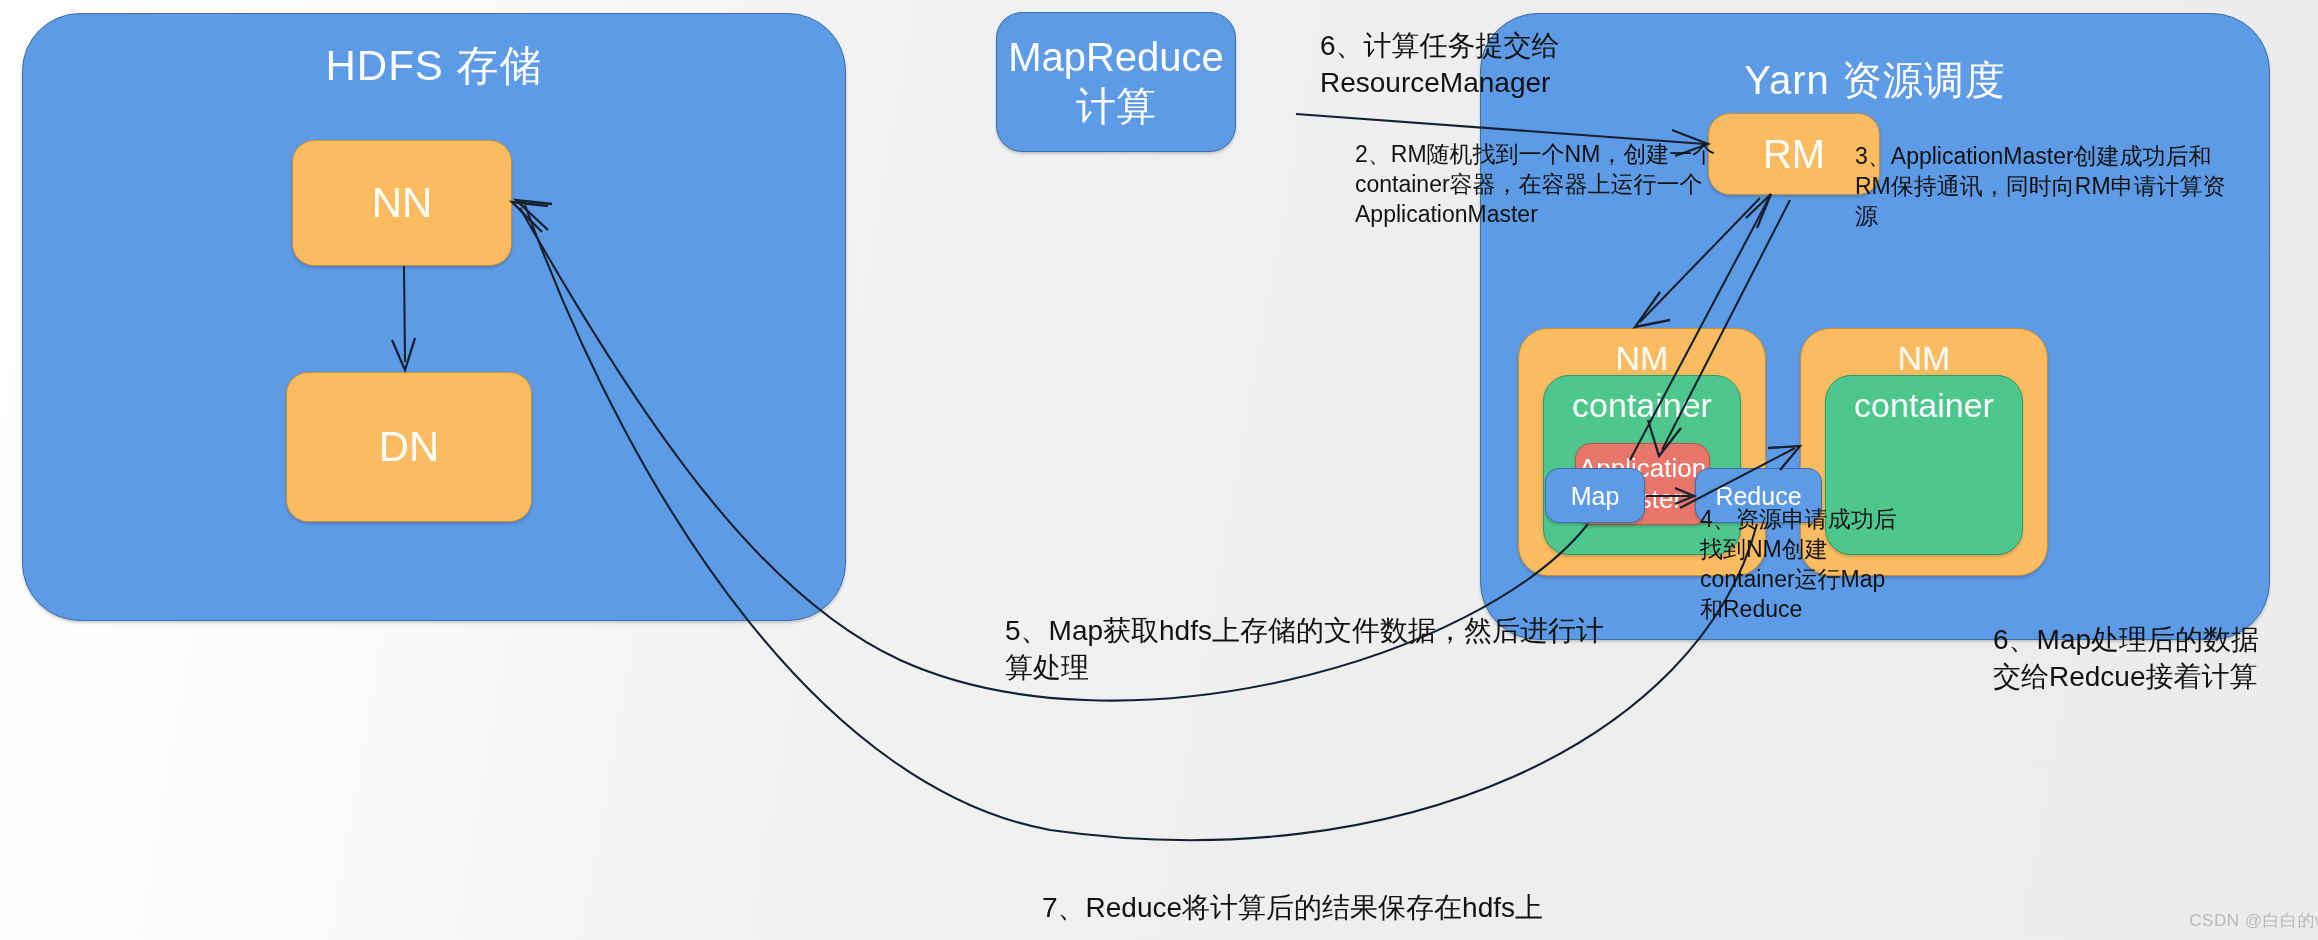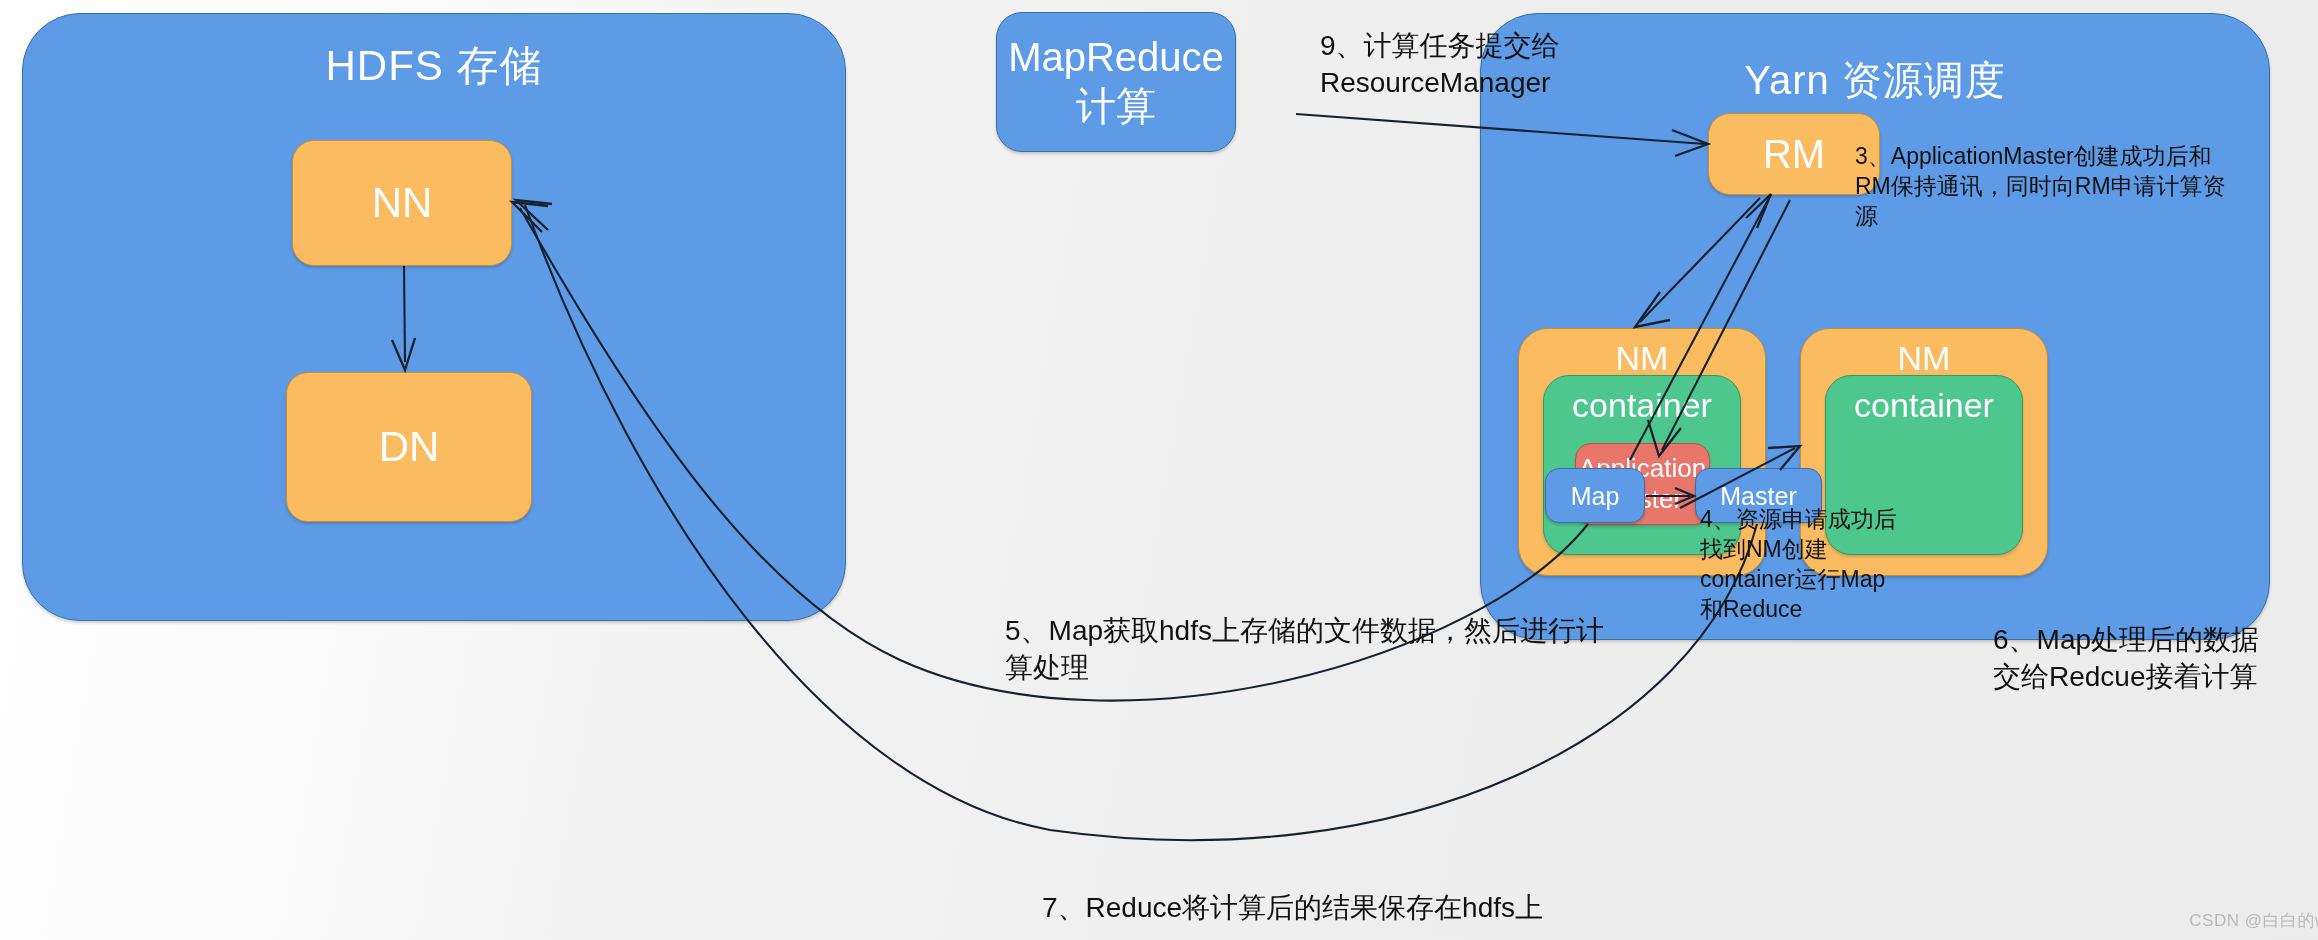--- a/index.html
+++ b/index.html
@@ -178,21 +178,21 @@
   <div class="box orange-group" id="nm-right">
     <div class="nm-title">NM</div>
   </div>
   <div class="box green-group" id="container-right">
     <div class="container-title">container</div>
   </div>
   <div class="box blue-node" id="map-node">
     <span>Map</span>
   </div>
   <div class="box blue-node" id="reduce-node">
-    <span>Master</span>
+    <span>Reduce</span>
   </div>
 
   <svg id="arrows" viewBox="0 0 2318 940">
 
     <path class="ar" d="M 404 266 L 405 362"></path>
     <path class="ar-head" d="M 392 340 L 405 370 L 415 338"></path>
 
     <path class="ar" d="M 1296 114 L 1705 144"></path>
     <path class="ar-head" d="M 1672 130 L 1708 144 L 1675 156"></path>
 
@@ -211,22 +211,25 @@
     <path class="ar" d="M 1646 496 L 1690 496"></path>
     <path class="ar-head" d="M 1675 488 L 1694 496 L 1675 504"></path>
 
     <path class="ar" d="M 1588 524 C 1480 660, 1120 760, 900 660 C 760 596, 640 420, 520 208"></path>
     <path class="ar-head" d="M 542 232 L 512 202 L 548 206"></path>
 
     <path class="ar" d="M 1757 524 C 1700 740, 1400 880, 1050 830 C 830 790, 640 520, 525 205"></path>
     <path class="ar-head" d="M 548 230 L 516 200 L 552 204"></path>
   </svg>
 
-  <div class="annot big" id="annot-1">9、计算任务提交给
+  <div class="annot big" id="annot-1">6、计算任务提交给
 ResourceManager</div>
+  <div class="annot" id="annot-2">2、RM随机找到一个NM，创建一个
+container容器，在容器上运行一个
+ApplicationMaster</div>
   <div class="annot" id="annot-3">3、ApplicationMaster创建成功后和
 RM保持通讯，同时向RM申请计算资
 源</div>
   <div class="annot" id="annot-4">4、资源申请成功后
 找到NM创建
 container运行Map
 和Reduce</div>
   <div class="annot big" id="annot-5">5、Map获取hdfs上存储的文件数据，然后进行计
 算处理</div>
   <div class="annot big" id="annot-6">6、Map处理后的数据

